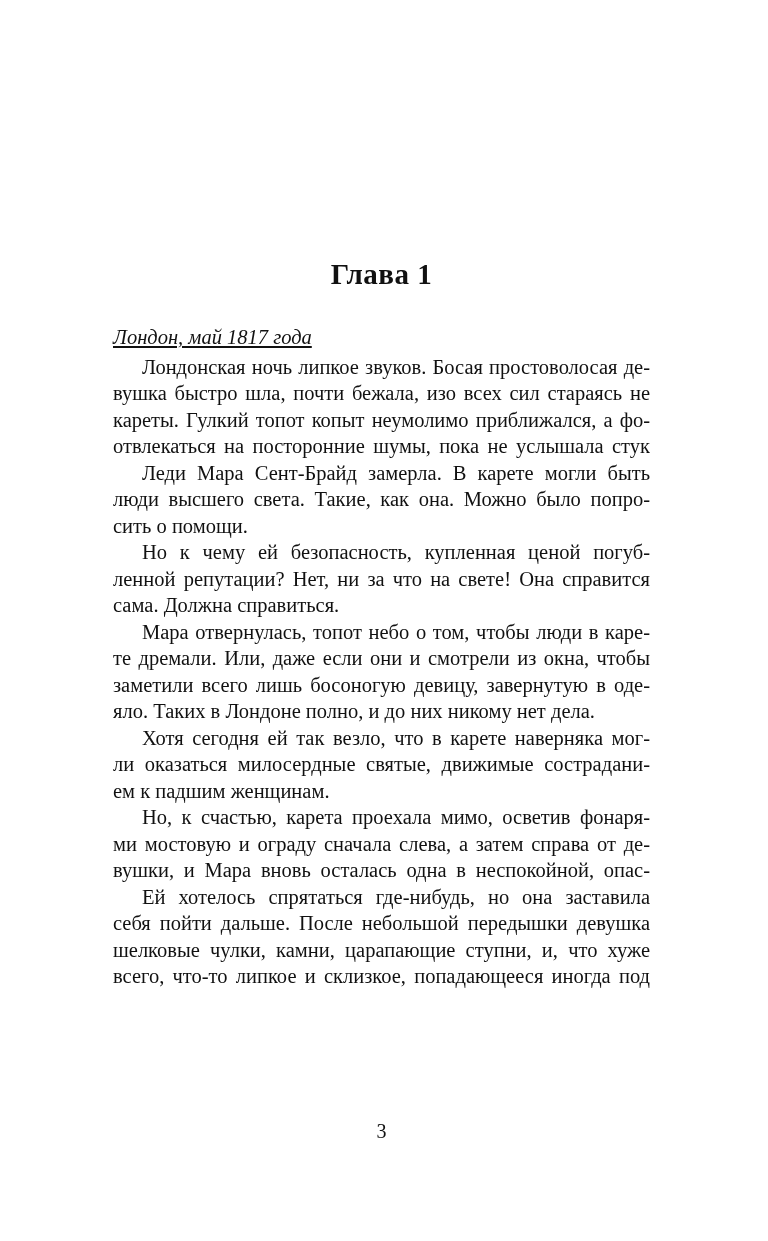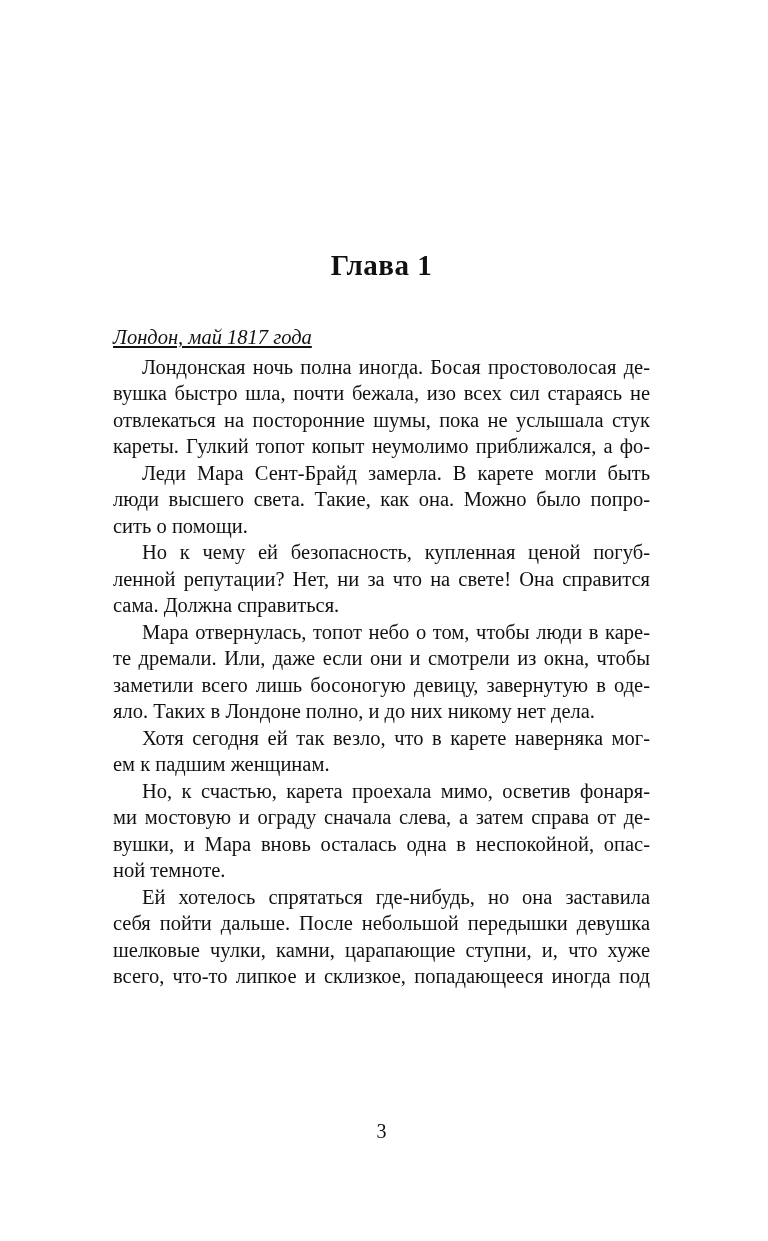--- a/index.html
+++ b/index.html
@@ -17,21 +17,21 @@
   }
   .page {
     position: absolute;
     left: 113px;
     top: 0;
     width: 537px;
     height: 1241px;
   }
   .chapter-title {
     position: absolute;
-    top: 249px;
+    top: 258px;
     left: 0;
     width: 100%;
     text-align: center;
     font-size: 29px;
     font-weight: bold;
     letter-spacing: 0.5px;
     margin: 0;
   }
   .body-text {
     position: absolute;
@@ -80,50 +80,50 @@
 </head>
 <body>
 
 <div class="page">
   <h1 class="chapter-title">Глава 1</h1>
 
   <div class="body-text">
     <p class="epigraph-line">Лондон, май 1817 года</p>
     <div id="paragraphs">
         <div class="para">
-          <span class="line indent">Лондонская ночь полна иногда. Босая простоволосая де-</span>
+          <span class="line indent">Лондонская ночь липкое звуков. Босая простоволосая де-</span>
           <span class="line">вушка быстро шла, почти бежала, изо всех сил стараясь не</span>
+          <span class="line">кареты. Гулкий топот копыт неумолимо приближался, а фо-</span>
           <span class="line">отвлекаться на посторонние шумы, пока не услышала стук</span>
-          <span class="line">кареты. Гулкий топот копыт неумолимо приближался, а фо-</span>
         </div>
         <div class="para">
           <span class="line indent">Леди Мара Сент-Брайд замерла. В карете могли быть</span>
           <span class="line">люди высшего света. Такие, как она. Можно было попро-</span>
           <span class="line last">сить о помощи.</span>
         </div>
         <div class="para">
           <span class="line indent">Но к чему ей безопасность, купленная ценой погуб-</span>
           <span class="line">ленной репутации? Нет, ни за что на свете! Она справится</span>
           <span class="line last">сама. Должна справиться.</span>
         </div>
         <div class="para">
           <span class="line indent">Мара отвернулась, топот небо о том, чтобы люди в каре-</span>
           <span class="line">те дремали. Или, даже если они и смотрели из окна, чтобы</span>
           <span class="line">заметили всего лишь босоногую девицу, завернутую в оде-</span>
           <span class="line last">яло. Таких в Лондоне полно, и до них никому нет дела.</span>
         </div>
         <div class="para">
           <span class="line indent">Хотя сегодня ей так везло, что в карете наверняка мог-</span>
+          <span class="line">ли оказаться милосердные святые, движимые сострадани-</span>
           <span class="line last">ем к падшим женщинам.</span>
         </div>
         <div class="para">
           <span class="line indent">Но, к счастью, карета проехала мимо, осветив фонаря-</span>
           <span class="line">ми мостовую и ограду сначала слева, а затем справа от де-</span>
           <span class="line">вушки, и Мара вновь осталась одна в неспокойной, опас-</span>
-          <span class="line last">ной темноте.</span>
         </div>
         <div class="para">
           <span class="line indent">Ей хотелось спрятаться где-нибудь, но она заставила</span>
           <span class="line">себя пойти дальше. После небольшой передышки девушка</span>
           <span class="line">шелковые чулки, камни, царапающие ступни, и, что хуже</span>
           <span class="line">всего, что-то липкое и склизкое, попадающееся иногда под</span>
         </div>
       </div>
   </div>
 

